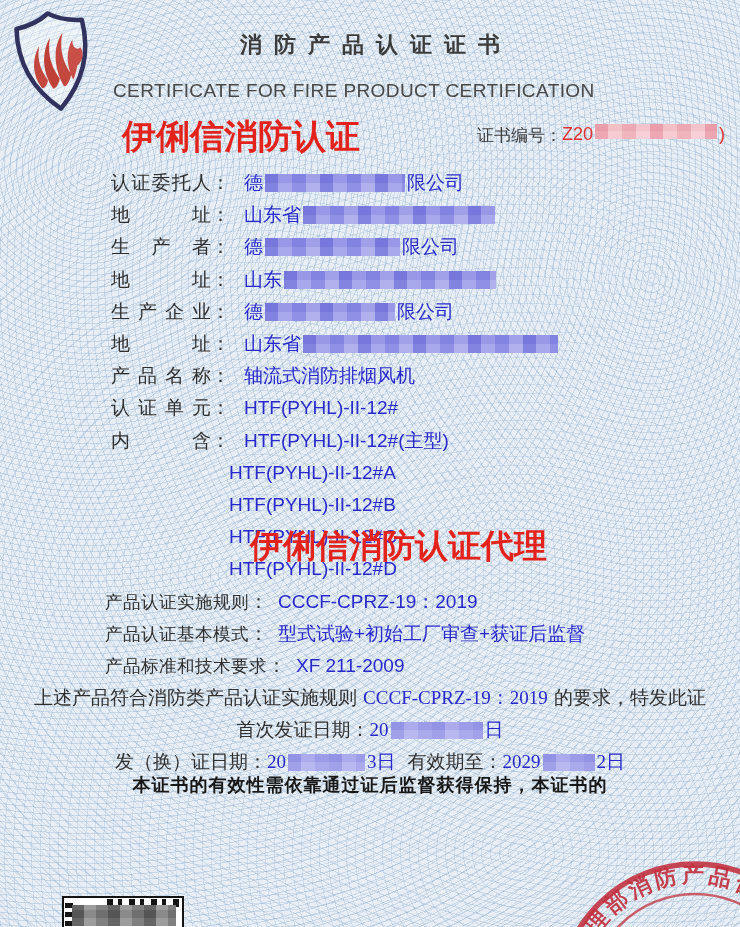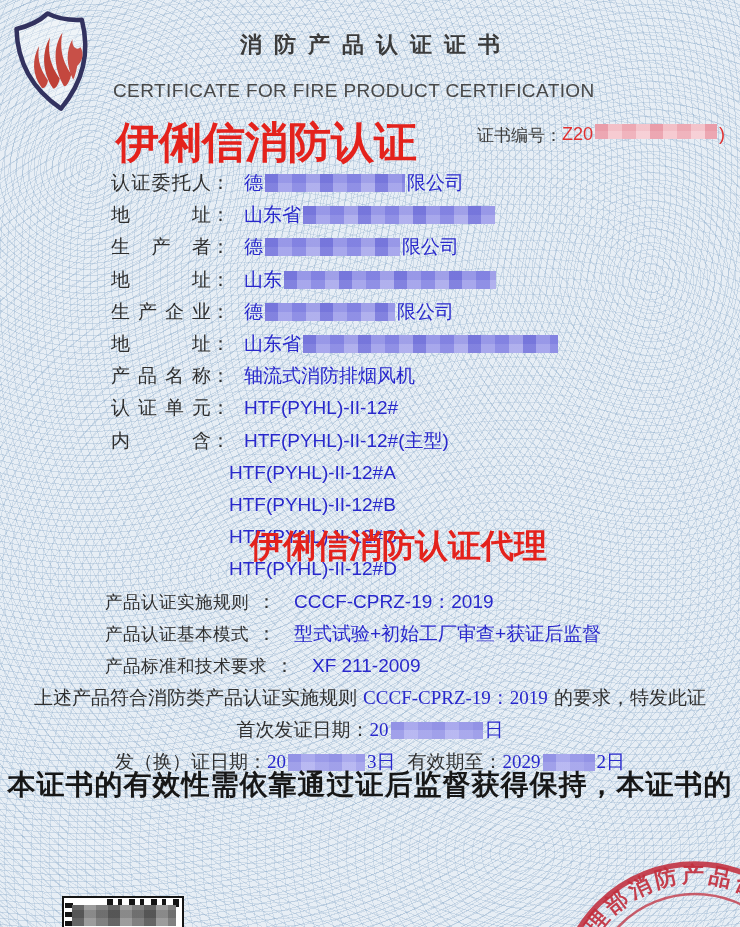--- a/index.html
+++ b/index.html
@@ -15,21 +15,21 @@
   }
   .logo { position:absolute; left:4px; top:6px; width:102px; height:118px; }
   .title {
     position:absolute; left:0; top:30px; width:740px; text-align:center;
     font-size:22px; font-weight:700; color:#3b3b3b; letter-spacing:12px; text-indent:12px;
   }
   .subtitle {
     position:absolute; left:113px; top:80px; font-size:19px; color:#484848; letter-spacing:.4px;
   }
   .wm { position:absolute; color:#e4221c; font-weight:bold; white-space:nowrap; }
-  .wm-top { left:116px; top:114px; font-size:43px; }
+  .wm-top { left:122px; top:114px; font-size:34px; }
   .wm-mid { left:250px; top:524px; font-size:33px; z-index:5; }
   .certno { position:absolute; left:477px; top:124px; font-size:17px; color:#3c3c3c; display:flex; }
   .cn-red { color:#e03030; font-size:18px; }
   
   .px {
     display:inline-block; height:18px; margin:0 2px; vertical-align:middle;
     background-color:#aaaae8;
     background-image:
       repeating-linear-gradient(90deg, rgba(88,88,214,.55) 0 13px, rgba(148,148,238,.42) 13px 27px, rgba(106,106,224,.5) 27px 41px, rgba(168,168,242,.38) 41px 55px),
       repeating-linear-gradient(0deg, rgba(255,255,255,.14) 0 9px, rgba(78,78,198,.16) 9px 18px);
@@ -51,28 +51,28 @@
     background-image:
       repeating-linear-gradient(90deg, rgba(60,60,60,.6) 0 12px, rgba(150,150,150,.5) 12px 24px, rgba(100,100,100,.55) 24px 36px),
       repeating-linear-gradient(0deg, rgba(220,220,220,.25) 0 8px, rgba(50,50,50,.2) 8px 16px);
   }
   .body { position:absolute; left:0; top:167px; width:740px; }
   .row { height:32.2px; display:flex; align-items:center; padding-left:103px; font-size:19px; color:#303030; white-space:nowrap; }
   .flabel { display:inline-block; width:100px; text-align:justify; text-align-last:justify; color:#2f2f2f;margin-left:8px; }
   .fcolon { margin-right:14px; color:#2f2f2f; }
   .val { color:#2828cc; display:flex; align-items:center; }
   .row.model { padding-left:229px; }
-  .row.rule { padding-left:105px;gap:8px; }
+  .row.rule { padding-left:105px; }
   .rlabel { font-size:17.5px; letter-spacing:.5px; color:#2f2f2f; }
   .rcolon { margin-right:10px; color:#2f2f2f; }
   .row.center { padding-left:0; justify-content:center;font-family:Liberation Serif, serif; }
   .blue { color:#2828cc; }
   .stmt-rule { color:#2828cc; margin:0 6px; }
   .gap { display:inline-block; width:12px; }
-  .bold-line { font-size:28px; font-weight:bold; color:#171717; letter-spacing:1px; }
+  .bold-line { font-size:18px; font-weight:bold; color:#171717; letter-spacing:1px; }
   .bl1 { margin-top:-9px; height:31px; }
   .bl2 { height:33px; }
   .qr { position:absolute; left:62px; top:896px; width:118px; height:40px; background:#fff; border:2px solid #141414; }
   .qr-top-modules { position:absolute; top:1px; right:3px; width:72px; height:8px;
     background:repeating-linear-gradient(90deg,#141414 0 6px,#ffffff 6px 11px, #141414 11px 15px, #fff 15px 22px); }
   .qr-left-modules { position:absolute; top:2px; left:1px; width:8px; height:26px;
     background:repeating-linear-gradient(0deg,#141414 0 5px,#ffffff 5px 9px); }
   .qr-blur { position:absolute; left:8px; top:7px; width:104px; height:21px; }
   .seal { position:absolute; left:553px; top:858px; width:284px; height:284px; }
   .seal text { font-family:"Liberation Sans","DejaVu Sans",sans-serif; font-weight:bold; }

